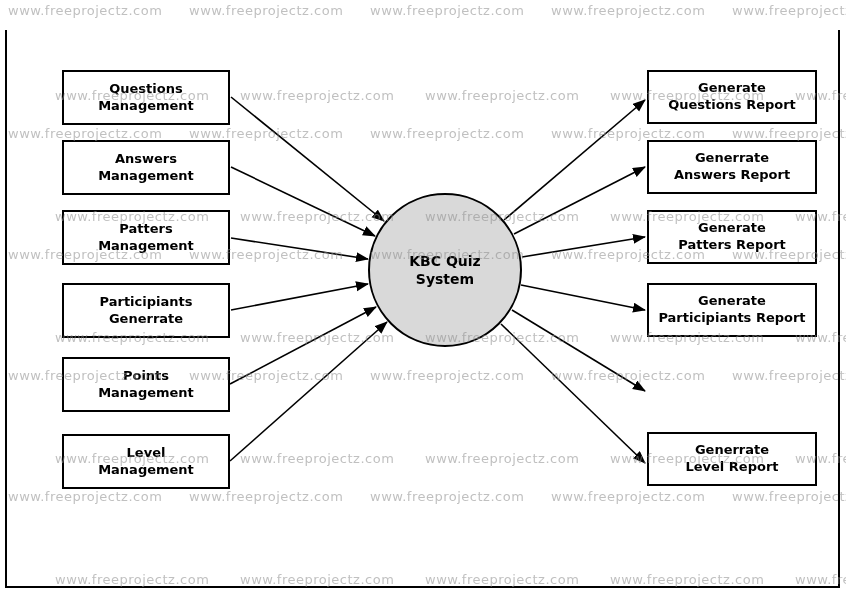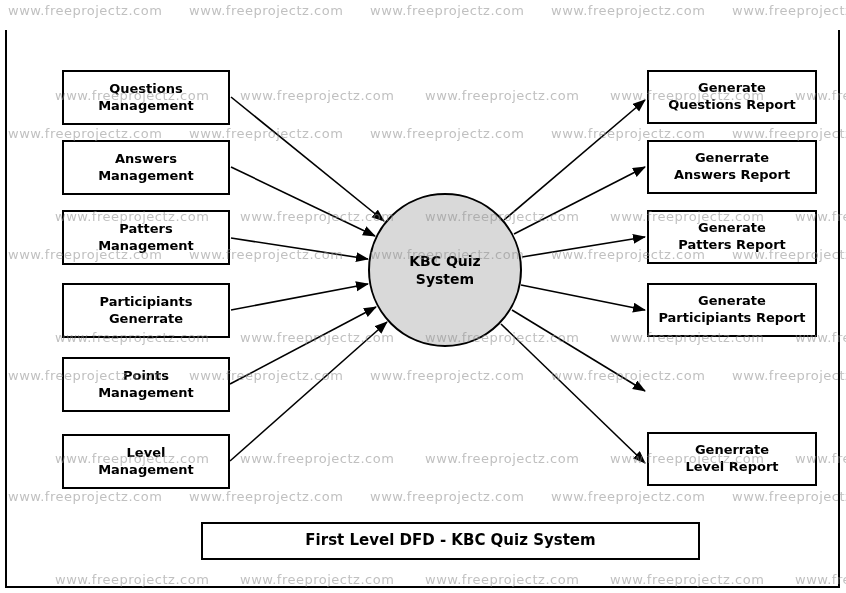--- a/index.html
+++ b/index.html
@@ -117,23 +117,20 @@
     </div>
   <div class="ebox right" style="top:283px">
       <span class="lbl">Generate
 Participiants Report</span>
     </div>
   <div class="ebox right" style="top:432px">
       <span class="lbl">Generrate
 Level Report</span>
     </div>
 
-  <div class="title-box">
-    <span class="lbl title-lbl">First Level DFD - KBC Quiz System</span>
-  </div>
 
   <div class="watermarks" id="wm-layer">
       <span class="wm" style="left: 55px; top: 88px; color: rgba(140, 140, 140, 0.55);">www.freeprojectz.com</span>
       <span class="wm" style="left: 240px; top: 88px; color: rgba(140, 140, 140, 0.55);">www.freeprojectz.com</span>
       <span class="wm" style="left: 425px; top: 88px; color: rgba(140, 140, 140, 0.55);">www.freeprojectz.com</span>
       <span class="wm" style="left: 610px; top: 88px; color: rgba(140, 140, 140, 0.55);">www.freeprojectz.com</span>
       <span class="wm" style="left: 795px; top: 88px; color: rgba(140, 140, 140, 0.55);">www.freeprojectz.com</span>
       <span class="wm" style="left: 55px; top: 209px; color: rgba(140, 140, 140, 0.55);">www.freeprojectz.com</span>
       <span class="wm" style="left: 240px; top: 209px; color: rgba(140, 140, 140, 0.55);">www.freeprojectz.com</span>
       <span class="wm" style="left: 425px; top: 209px; color: rgba(140, 140, 140, 0.55);">www.freeprojectz.com</span>

